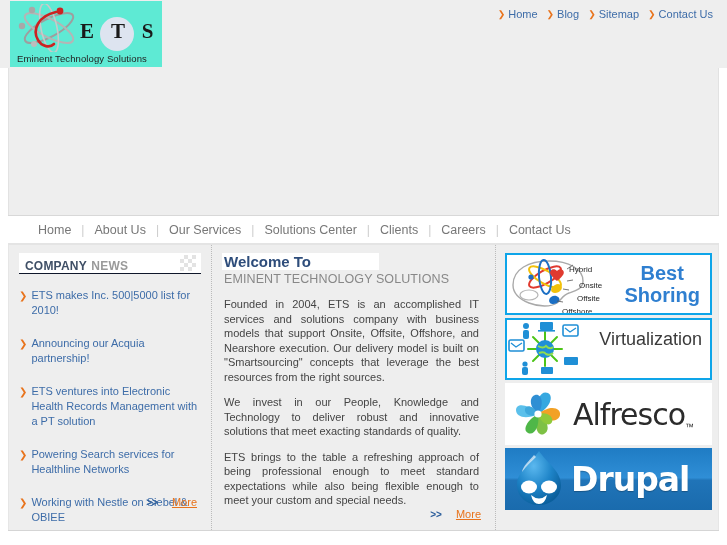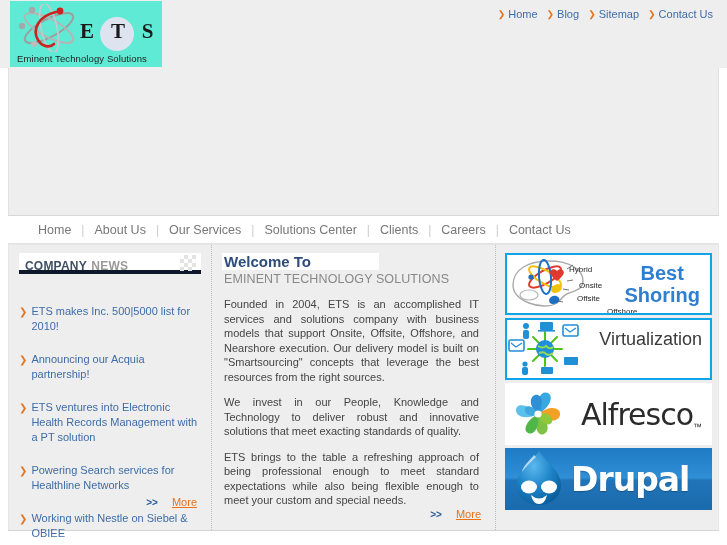--- a/index.html
+++ b/index.html
@@ -95,22 +95,22 @@
     width: 203px;
     padding: 8px 10px 0 10px;
     border-right: 1px dotted #bbbbbb;
     position: relative;
   }
   .news-head {
     position: relative;
     background: #ffffff;
     height: 21px;
     padding: 3px 6px 0 6px;
-    border-bottom: 4px solid #0f172a;
-    margin-bottom: 30px;
+    border-bottom: 1px solid #0f172a;
+    margin-bottom: 14px;
   }
   .news-head .t1 { font-size: 12px; font-weight: bold; color: #3f4f66; letter-spacing: .2px; }
   .news-head .t2 { font-size: 12px; font-weight: bold; color: #9a9a9a; letter-spacing: .2px; }
   .news-checker {
     position: absolute; right: 5px; top: 2px;
     width: 16px; height: 16px;
     background-image:
       linear-gradient(45deg, #e3e3e3 25%, transparent 25%, transparent 75%, #e3e3e3 75%),
       linear-gradient(45deg, #e3e3e3 25%, transparent 25%, transparent 75%, #e3e3e3 75%);
     background-size: 8px 8px;
@@ -337,21 +337,21 @@
         </svg>
         <div style="position:absolute;left:62px;top:3px;">
           <span class="ad-label" style="position:static;">Hybrid</span>
         </div>
         <div style="position:absolute;left:72px;top:19px;text-align:center;">
           <span class="ad-label" style="position:static;">Onsite</span>
         </div>
         <div style="position:absolute;left:70px;top:32px;">
           <span class="ad-label" style="position:static;">Offsite</span>
         </div>
-        <div style="position:absolute;left:55px;top:45px;margin-left:45px;">
+        <div style="position:absolute;left:55px;top:45px;">
           <span class="ad-label" style="position:static;">Offshore</span>
         </div>
         <div class="ad-txt-blue" style="position:absolute;right:10px;top:7px;">
           <div>Best</div>
           <div>Shoring</div>
         </div>
       </div>
 
       <div class="ad">
         <svg width="76" height="58" viewBox="0 0 76 58">
@@ -393,21 +393,21 @@
             <path d="M0 0 C13 -10 23 -6 22 1 C21 8 9 9 0 0 Z" fill="#f2a125"></path>
             <path d="M0 0 C11 7 12 17 6 20 C0 23 -5 13 0 0 Z" fill="#7ec145"></path>
             <path d="M0 0 C2 13 -4 22 -10 19 C-16 16 -11 6 0 0 Z" fill="#4fb748"></path>
             <path d="M0 0 C-12 6 -22 3 -22 -4 C-22 -11 -11 -11 0 0 Z" fill="#5bc0eb"></path>
             <path d="M0 0 C-9 -7 -9 -17 -3 -19 C3 -21 7 -11 0 0 Z" fill="#2f8fd4"></path>
             <path d="M0 0 C9 -3 16 3 14 8 C12 13 3 10 0 0 Z" fill="#8fc93a"></path>
             <path d="M0 0 C-7 4 -14 0 -13 -5 C-12 -10 -4 -8 0 0 Z" fill="#3fa9dd"></path>
             <circle cx="0" cy="0" r="3.6" fill="#ffffff"></circle>
           </g>
         </svg>
-        <div style="display:flex;align-items:flex-end;margin-left:14px;">
+        <div style="display:flex;align-items:flex-end;margin-left:6px;">
           <span class="alfresco-word">Alfresco</span>
           <span style="font-size:9px;color:#2b2b2b;margin-top:6px;">™</span>
         </div>
       </div>
 
       <div class="ad ad-noborder drupal-bg">
         <svg width="60" height="60" viewBox="0 0 60 60" style="margin-left:4px;">
           <defs>
             <radialGradient id="dg" cx="38%" cy="28%" r="75%">
               <stop offset="0%" stop-color="#5bb8ef"></stop>

